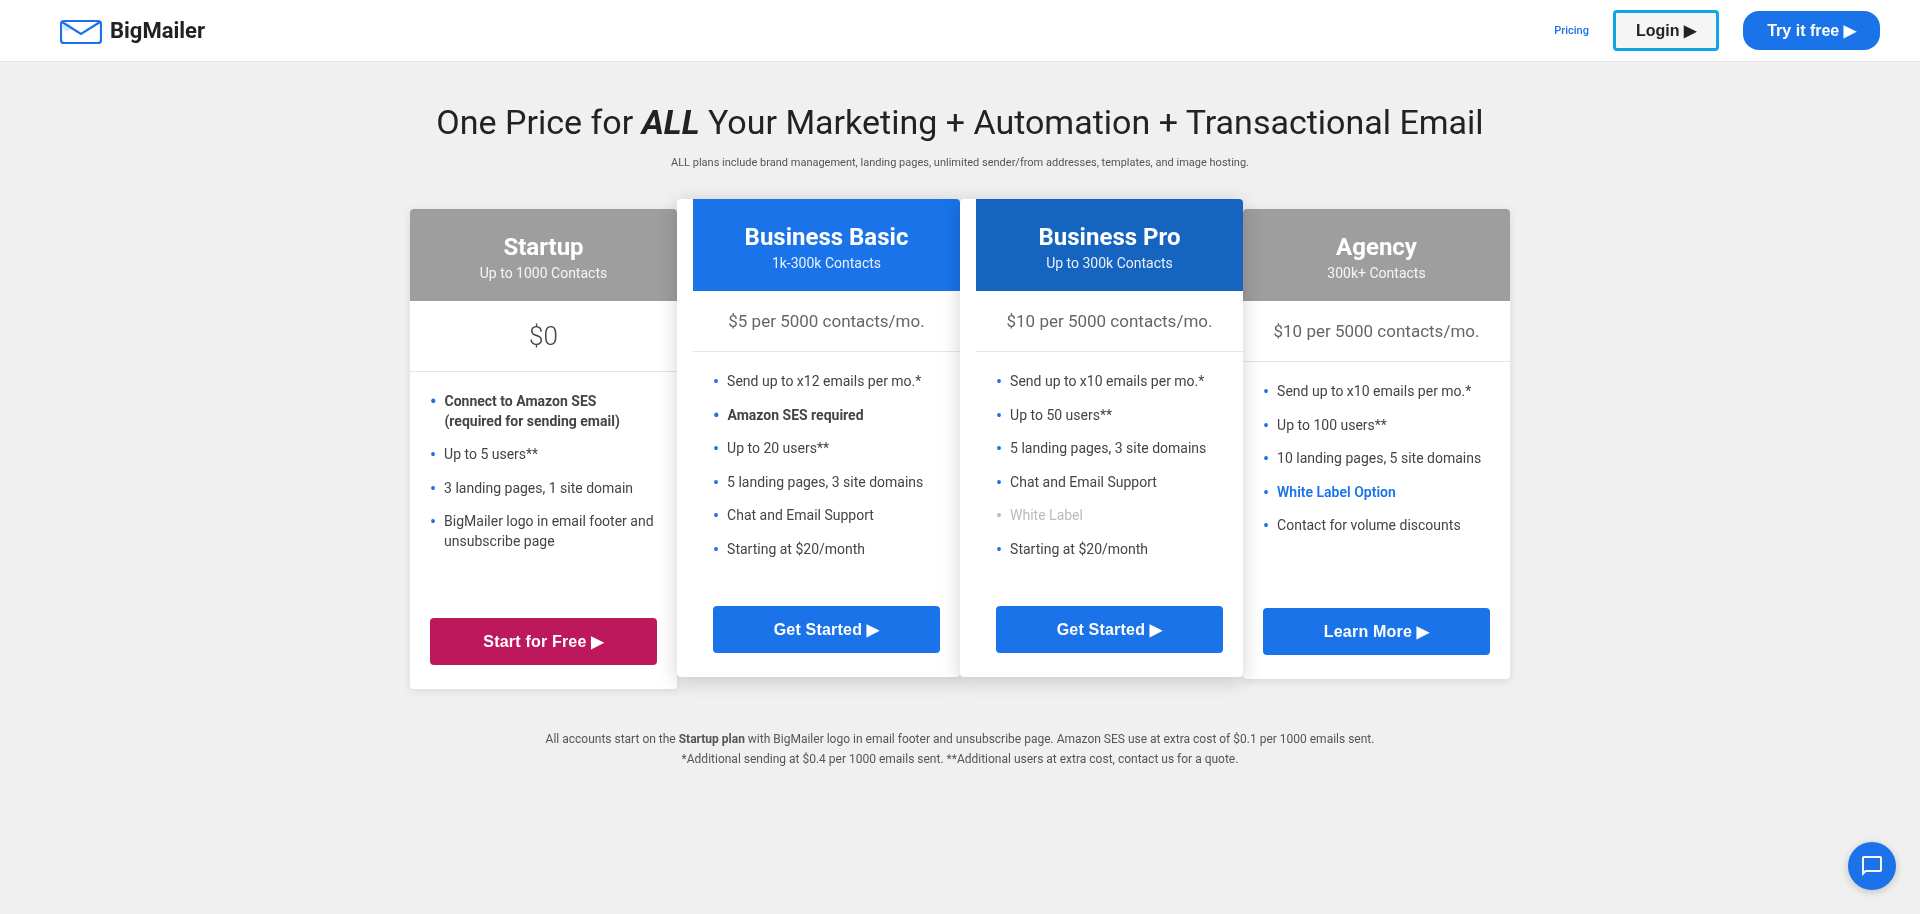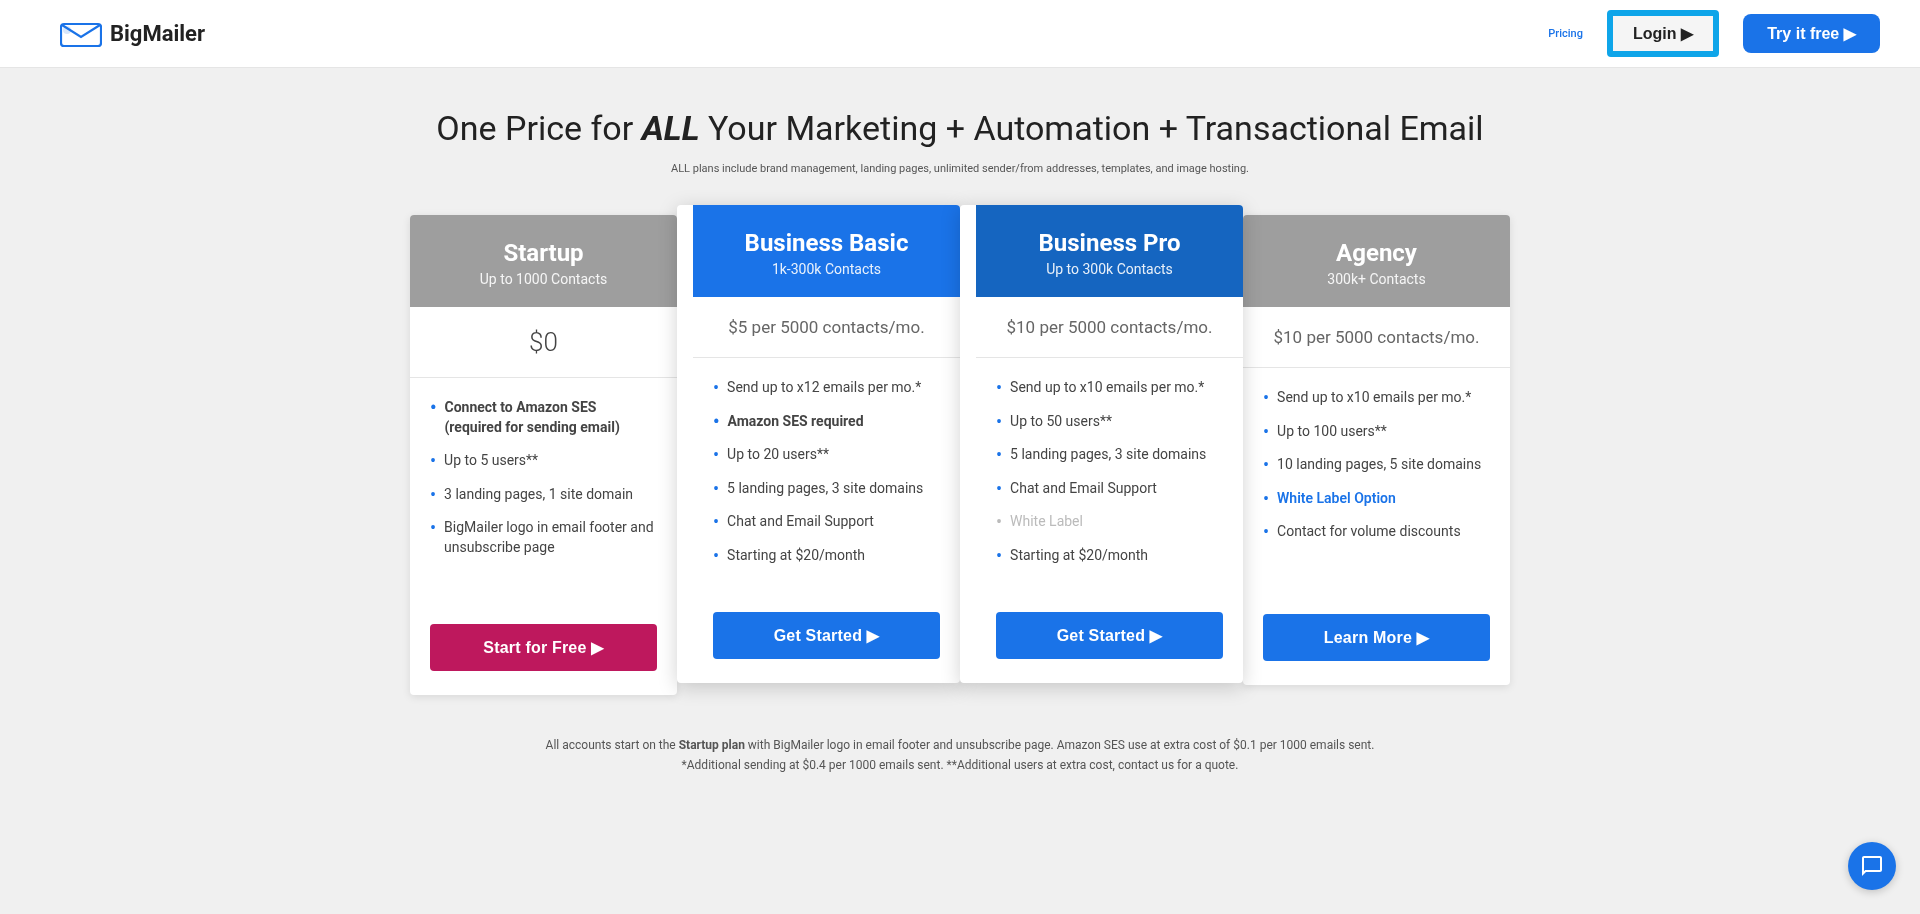--- a/index.html
+++ b/index.html
@@ -44,37 +44,37 @@
     }
     .nav-link-pricing {
       color: #1a73e8;
       font-size: 11px;
       font-weight: 500;
       text-decoration: none;
       cursor: pointer;
     }
     .btn-login {
       background: #f5f5f5;
-      border: 6px solid #0ea5e9;
+      border: 3px solid #0ea5e9;
       color: #222;
       padding: 8px 20px;
       border-radius: 4px;
       font-size: 16px;
       font-weight: 600;
       cursor: pointer;
       display: flex;
       align-items: center;
       gap: 6px;
     }
     .btn-try {
       background: #1a73e8;
       border: none;
       color: #fff;
       padding: 10px 24px;
-      border-radius: 8px;
+      border-radius: 16px;
       font-size: 16px;
       font-weight: 700;
       cursor: pointer;
       display: flex;
       align-items: center;
       gap: 6px;
     }
 
     
     .main-content {

